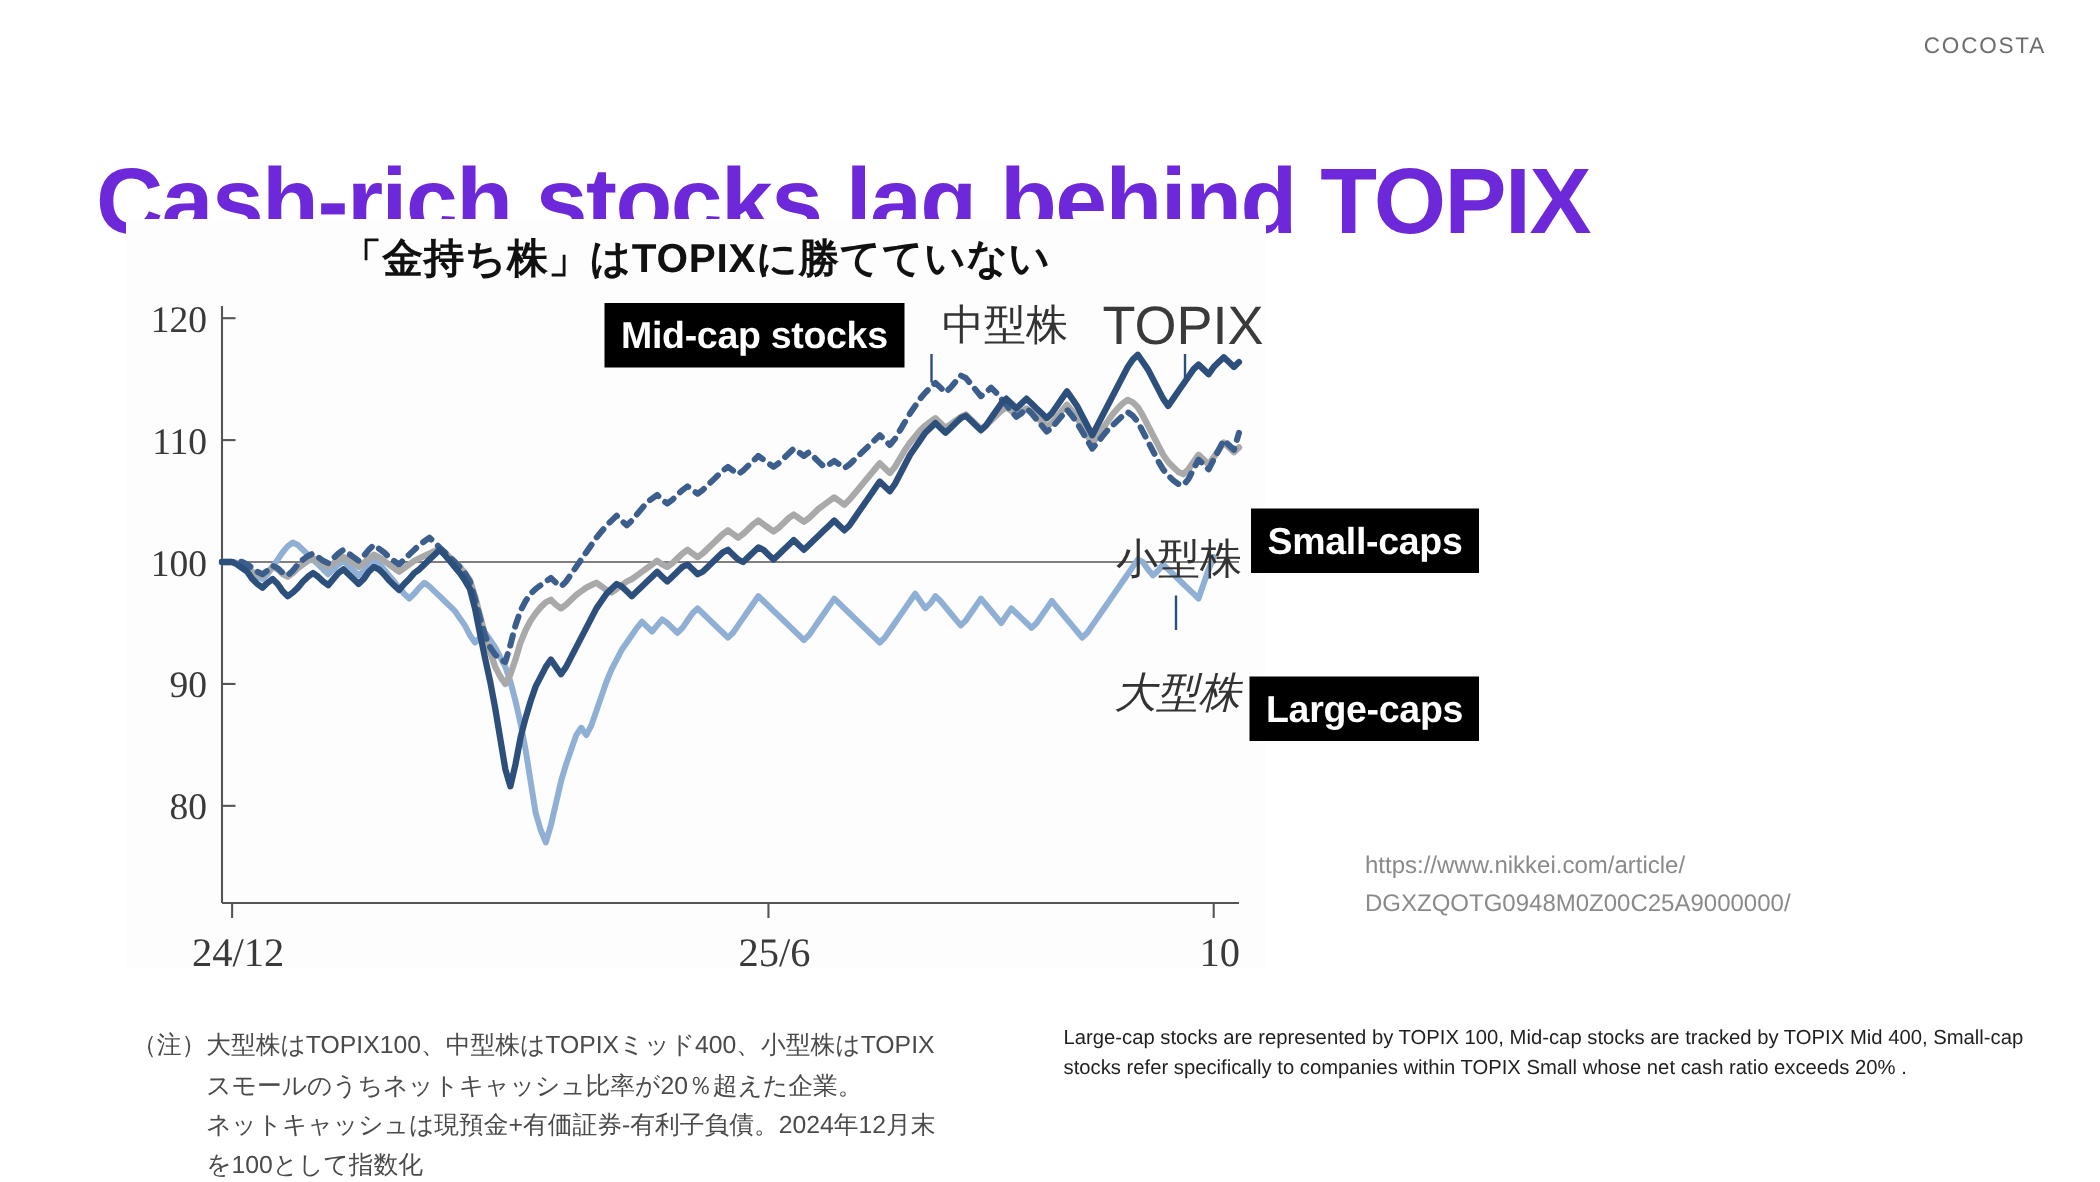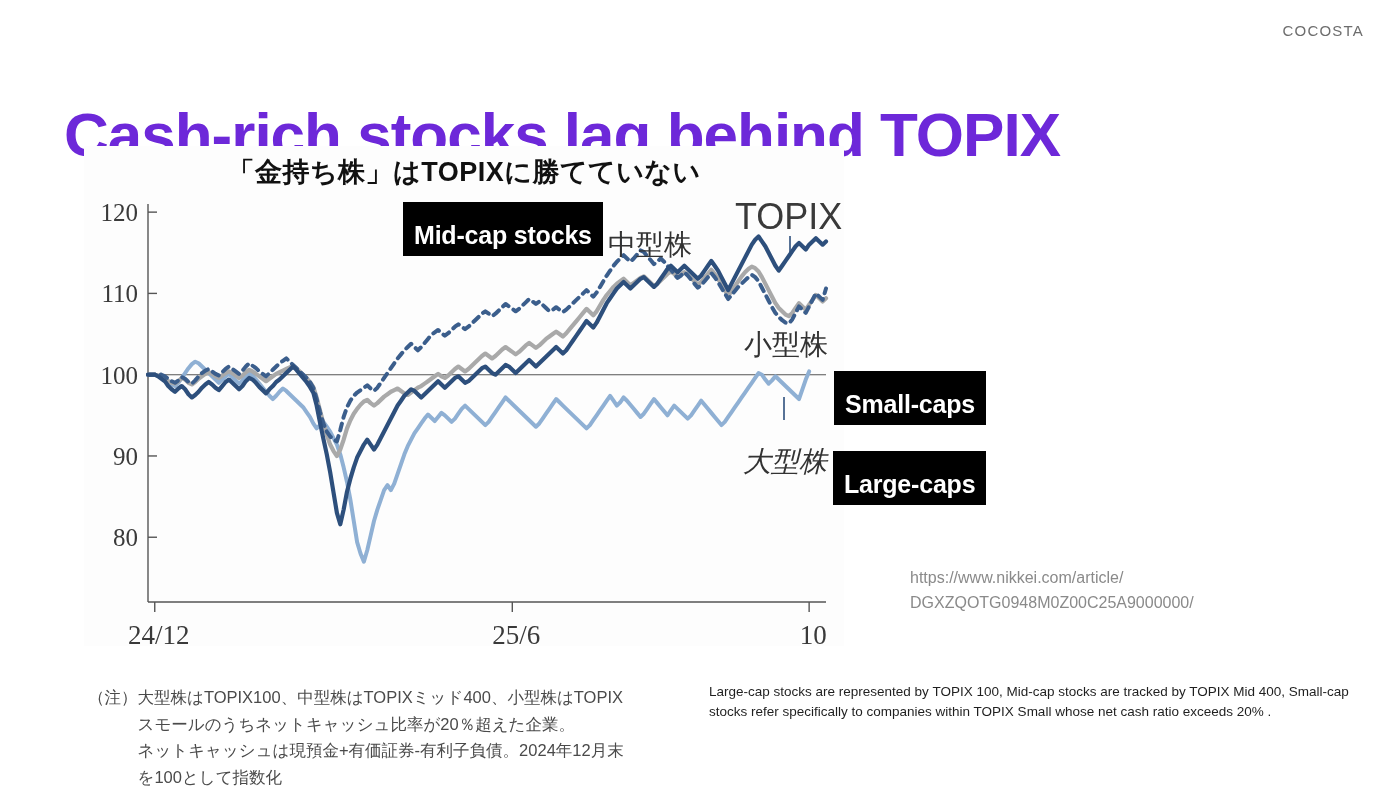--- a/index.html
+++ b/index.html
@@ -66,21 +66,21 @@
     font-size:28px;
     color:#333;
     white-space:nowrap;
   }
   .en-chip{
     position:absolute;
     background:#000; color:#fff;
     font-family:"Liberation Sans",sans-serif;
     font-weight:bold;
     font-size:25px;
-    padding:19px 11px 6px 11px;
+    padding:8px 11px 6px 11px;
     white-space:nowrap;
     letter-spacing:-0.2px;
   }
   .topix-label{
     position:absolute;
     font-family:"Liberation Sans","DejaVu Sans",sans-serif;
     font-size:36px;
     color:#3a3a3a;
     white-space:nowrap;
   }
@@ -159,25 +159,25 @@
         </g>
       <g id="leaders">
           <line x1="537" y1="44" x2="537" y2="63" class="leader"></line>
           <line x1="706" y1="44" x2="706" y2="64" class="leader"></line>
           <line x1="700" y1="205" x2="700" y2="228" class="leader"></line>
         </g>
     </svg>
   </div>
 
   <div class="en-chip" style="left:319px;top:56px;">Mid-cap stocks</div>
-  <div class="jp-label" style="left:524px;top:52px;margin-top:28px;">中型株</div>
+  <div class="jp-label" style="left:544px;top:52px;">中型株</div>
   <div class="topix-label" style="left:651px;top:50px;">TOPIX</div>
 
-  <div class="jp-label" style="left:660px;top:180px;">小型株</div>
-  <div class="en-chip" style="left:750px;top:193px;margin-top:32px;">Small-caps</div>
+  <div class="jp-label" style="left:660px;top:208px;">小型株</div>
+  <div class="en-chip" style="left:750px;top:193px;">Small-caps</div>
 
   <div class="jp-label" style="left:659px;top:297px;font-style:italic;">大型株</div>
   <div class="en-chip" style="left:749px;top:305px;">Large-caps</div>
 </div>
 
 <div id="source-url">https://www.nikkei.com/article/
 DGXZQOTG0948M0Z00C25A9000000/</div>
 
 <div id="note-jp">（注）大型株はTOPIX100、中型株はTOPIXミッド400、小型株はTOPIX
 　　　スモールのうちネットキャッシュ比率が20％超えた企業。

